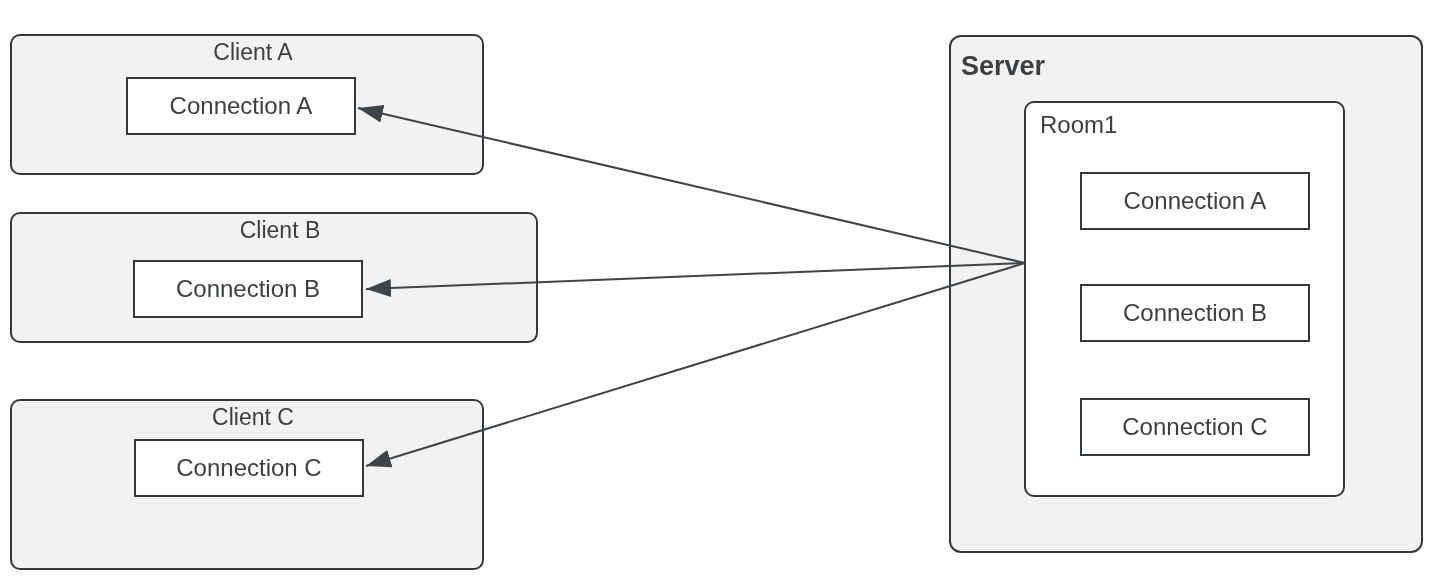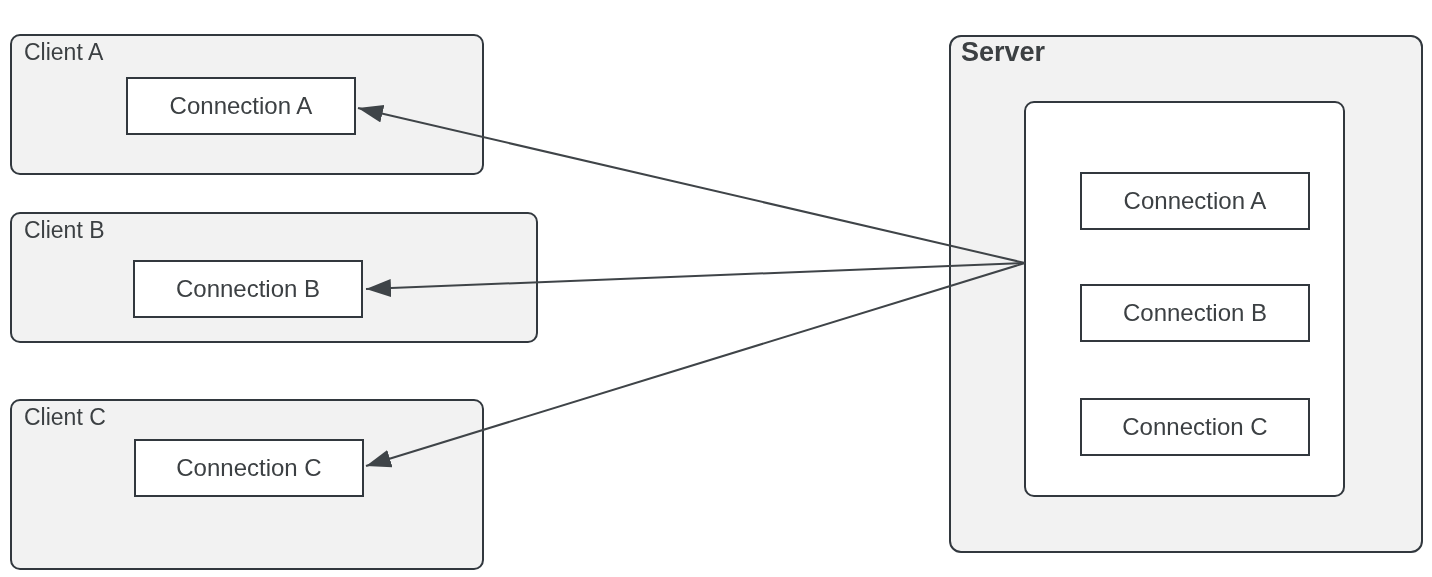--- a/index.html
+++ b/index.html
@@ -23,26 +23,27 @@
     background: var(--fill-group);
     border: 2px solid var(--border);
     border-radius: 10px;
     box-sizing: border-box;
   }
   .group-label {
     font-size: 23px;
     color: var(--text);
     padding: 3px 0 0 12px;
     white-space: nowrap;
+    text-align: center;
   }
   .server-label {
     font-size: 27px;
     font-weight: bold;
     color: var(--text);
-    padding: 0 0 0 10px;
+    padding: 14px 0 0 10px;
     white-space: nowrap;
   }
   .room-box {
     position: absolute;
     background: var(--fill-box);
     border: 2px solid var(--border);
     border-radius: 10px;
     box-sizing: border-box;
   }
   .room-label {
@@ -100,20 +101,21 @@
     <div class="group-label">Client C</div>
     <div class="conn-box" style="left:122px; top:38px; width:230px; height:58px;">
       <span>Connection C</span>
     </div>
   </div>
 
   <div class="group-box" style="left:949px; top:35px; width:474px; height:518px; border-radius:12px;">
     <div class="server-label">Server</div>
 
     <div class="room-box" style="left:73px; top:64px; width:321px; height:396px;">
+      <div class="room-label">Room1</div>
 
       <div class="conn-box" style="left:54px; top:69px; width:230px; height:58px;">
         <span>Connection A</span>
       </div>
 
       <div class="conn-box" style="left:54px; top:181px; width:230px; height:58px;">
         <span>Connection B</span>
       </div>
 
       <div class="conn-box" style="left:54px; top:295px; width:230px; height:58px;">

